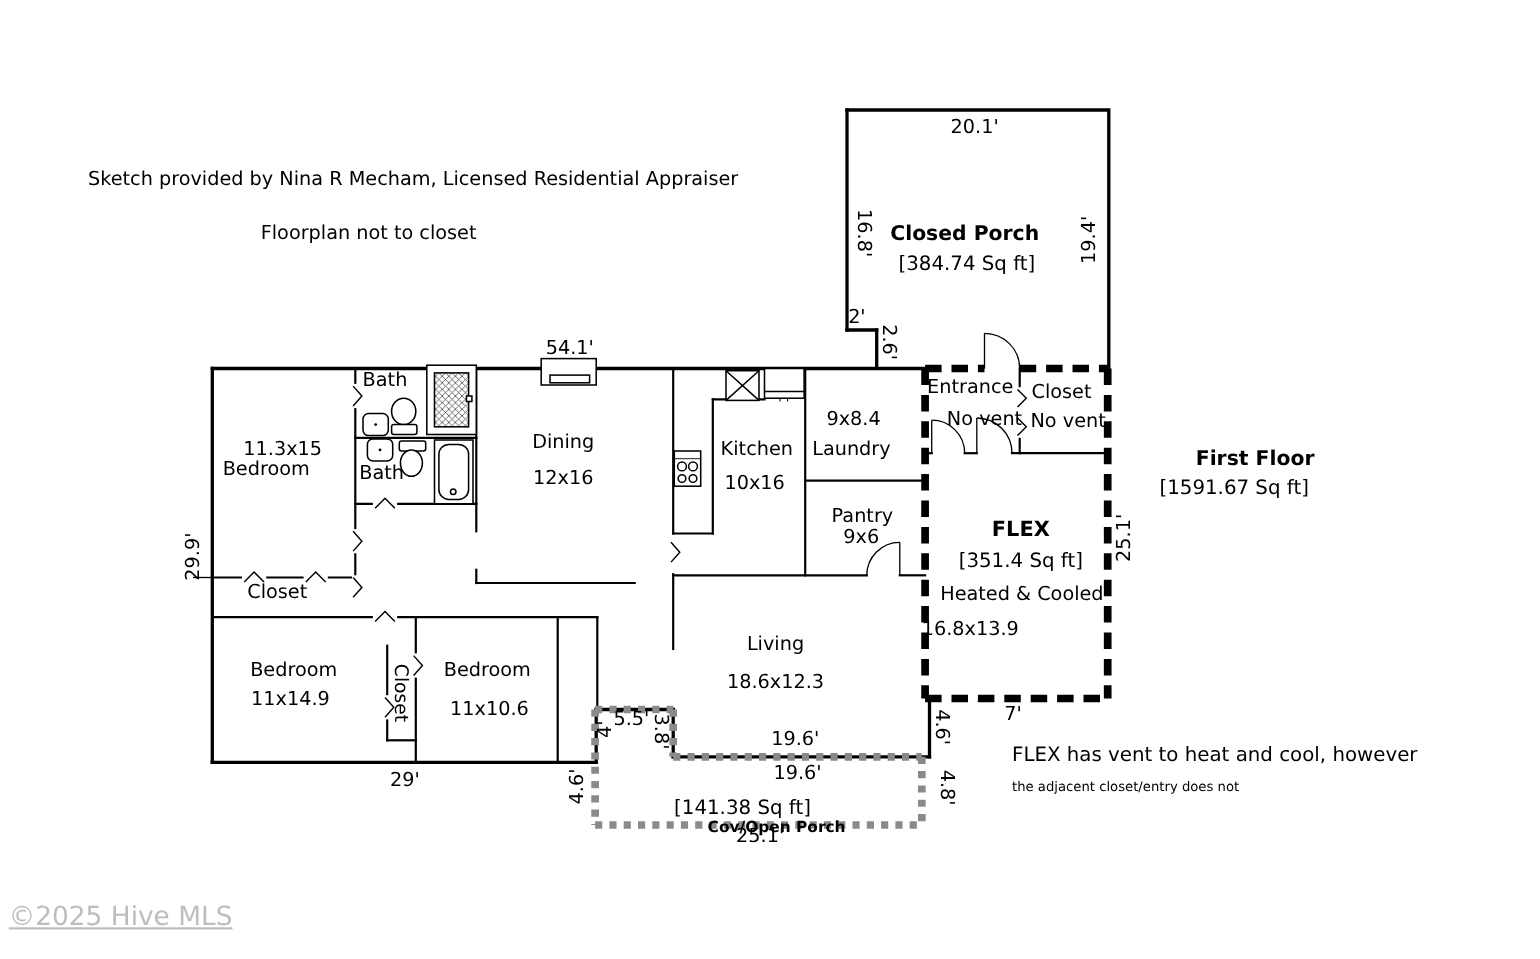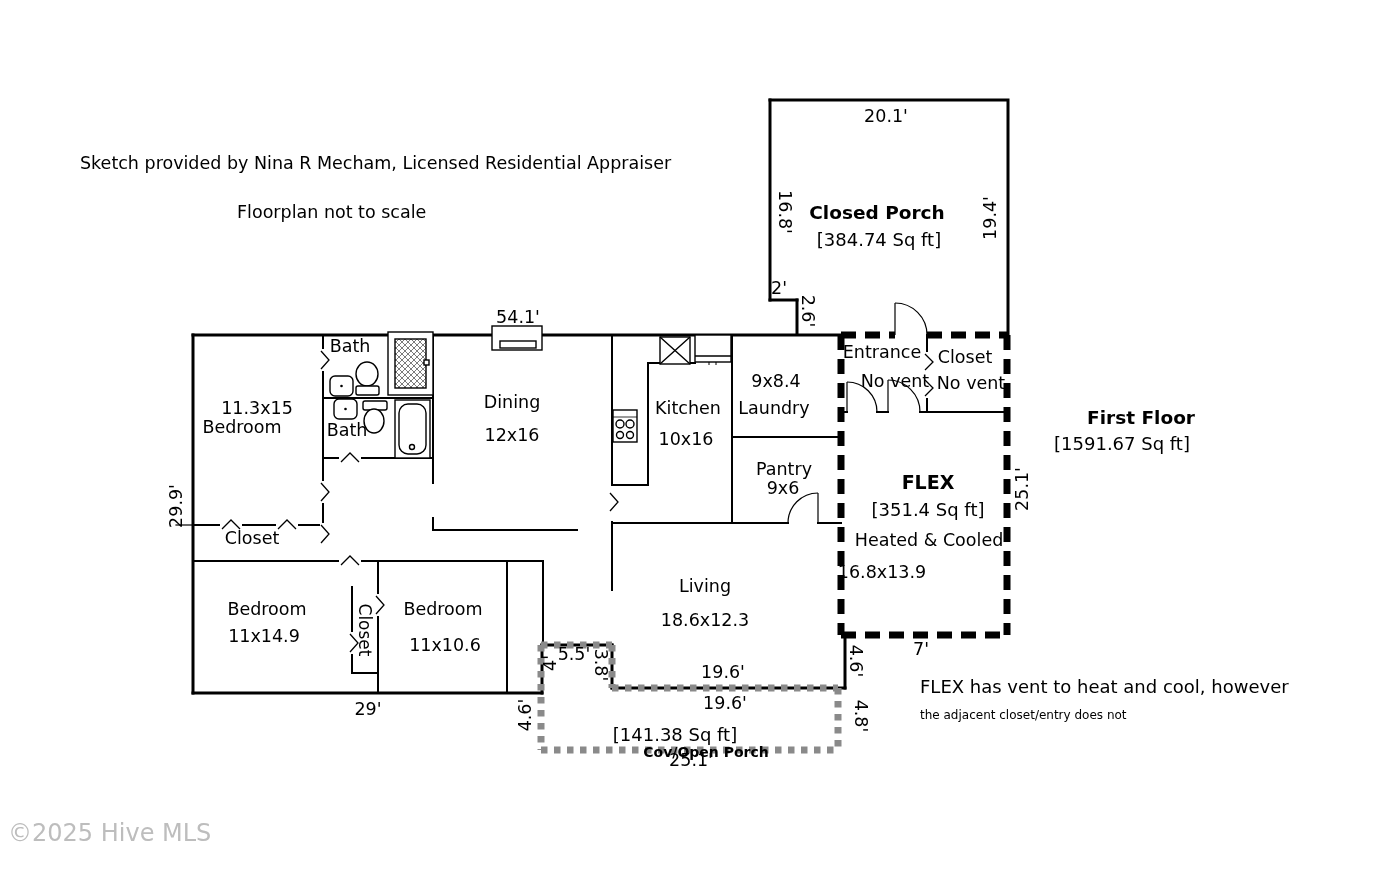--- a/index.html
+++ b/index.html
@@ -211,21 +211,21 @@
     <path d="M612,645 V688"></path>
     <path d="M612,688 H838"></path>
     <path d="M541,645 V750"></path>
     <path d="M541,750 H838"></path>
     <path d="M838,688 V750"></path>
   </g>
 </svg>
 
 <div id="labels">
       <div class="lbl" style="left: 80px; top: 164px; transform: translate(0px, -50%);">Sketch provided by Nina R Mecham, Licensed Residential Appraiser</div>
-      <div class="lbl" style="left: 237px; top: 213px; transform: translate(0px, -50%);">Floorplan not to scale</div>
+      <div class="lbl" style="left: 237px; top: 213px; transform: translate(0px, -50%);">Floorplan not to closet</div>
       <div class="lbl" style="left: 886px; top: 117px; transform: translate(-50%, -50%);">20.1'</div>
       <div class="lbl" style="left: 784px; top: 212px; transform: translate(-50%, -50%) rotate(90deg);">16.8'</div>
       <div class="lbl" style="left: 991px; top: 218px; transform: translate(-50%, -50%) rotate(-90deg);">19.4'</div>
       <div class="lbl" style="left: 877px; top: 213px; font-size: 18.5px; font-weight: bold; transform: translate(-50%, -50%); text-align: right;">Closed Porch</div>
       <div class="lbl" style="left: 879px; top: 240px; font-size: 18px; transform: translate(-50%, -50%);">[384.74 Sq ft]</div>
       <div class="lbl" style="left: 779px; top: 289px; transform: translate(-50%, -50%);">2'</div>
       <div class="lbl" style="left: 807px; top: 311px; transform: translate(-50%, -50%) rotate(90deg);">2.6'</div>
       <div class="lbl" style="left: 518px; top: 318px; transform: translate(-50%, -50%);">54.1'</div>
       <div class="lbl" style="left: 350px; top: 347px; transform: translate(-50%, -50%);">Bath</div>
       <div class="lbl" style="left: 347px; top: 431px; transform: translate(-50%, -50%);">Bath</div>
@@ -267,16 +267,16 @@
       <div class="lbl" style="left: 551px; top: 663px; transform: translate(-50%, -50%) rotate(-90deg);">4'</div>
       <div class="lbl" style="left: 574px; top: 655px; transform: translate(-50%, -50%); text-align: center;">5.5'</div>
       <div class="lbl" style="left: 600px; top: 665px; transform: translate(-50%, -50%) rotate(90deg);">3.8'</div>
       <div class="lbl" style="left: 723px; top: 673px; transform: translate(-50%, -50%);">19.6'</div>
       <div class="lbl" style="left: 725px; top: 704px; transform: translate(-50%, -50%);">19.6'</div>
       <div class="lbl" style="left: 674px; top: 752px; font-size: 14px; font-weight: bold; transform: translate(-50%, -50%); margin-left: 32px;">Cov/Open Porch</div>
       <div class="lbl" style="left: 675px; top: 735px; font-size: 18px; transform: translate(-50%, -50%);">[141.38 Sq ft]</div>
       <div class="lbl" style="left: 691px; top: 761px; transform: translate(-50%, -50%);">25.1'</div>
       <div class="lbl" style="left: 920px; top: 687px; font-size: 18px; transform: translate(0px, -50%);">FLEX has vent to heat and cool, however</div>
       <div class="lbl" style="left: 920px; top: 715px; font-size: 12px; transform: translate(0px, -50%);">the adjacent closet/entry does not</div>
-      <div class="lbl" style="left: 8px; top: 833px; font-size: 24px; color: rgb(189, 189, 189); transform: translate(0px, -50%);">©2025 Hive MLS</div>
+      <div class="lbl" style="left: 8px; top: 833px; font-size: 24px; color: rgb(189, 189, 189); transform: translate(0px, -50%); text-decoration: underline;">©2025 Hive MLS</div>
     </div>
 
 </div>
 
 </body></html>

